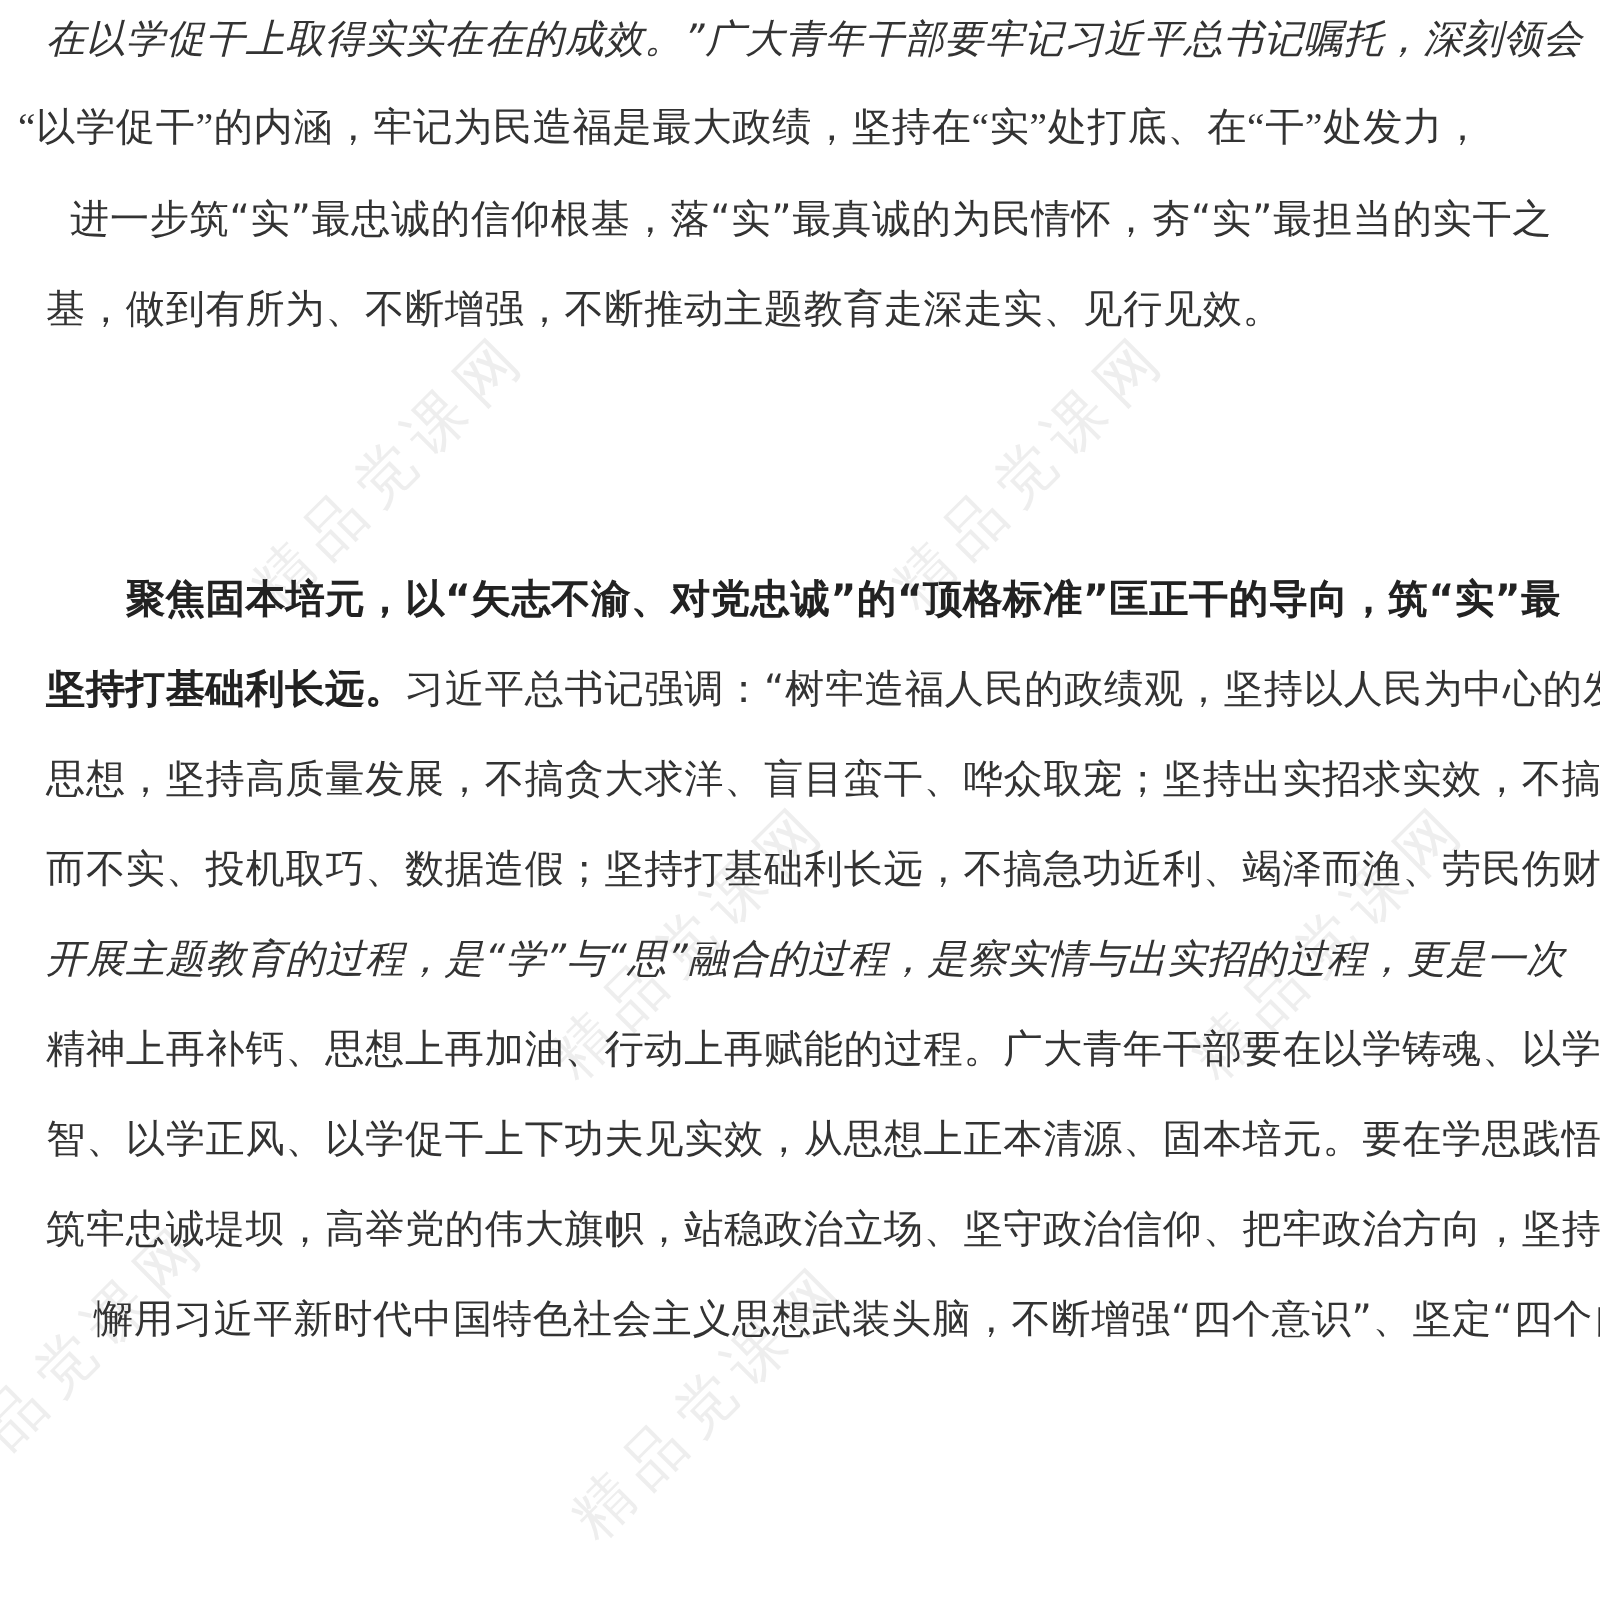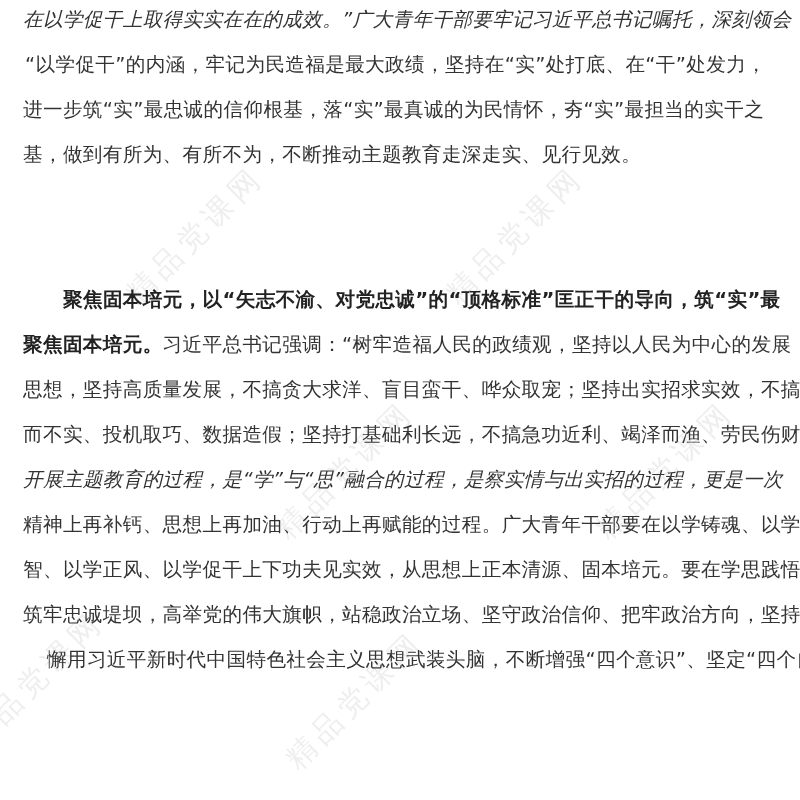--- a/index.html
+++ b/index.html
@@ -59,29 +59,29 @@
 
   <div class="watermark" style="left:105px; top:215px;">精品党课网</div>
   <div class="watermark" style="left:425px; top:215px;">精品党课网</div>
   <div class="watermark" style="left:255px; top:450px;">精品党课网</div>
   <div class="watermark" style="left:575px; top:450px;">精品党课网</div>
   <div class="watermark" style="left:-55px; top:660px;">精品党课网</div>
   <div class="watermark" style="left:265px; top:680px;">精品党课网</div>
 
   <div>
     <div class="line" style="top:5px;font-style:italic;">在以学促干上取得实实在在的成效。”广大青年干部要牢记习近平总书记嘱托，深刻领会</div>
-    <div class="line" style="top:50px; left:25px;">“以学促干”的内涵，牢记为民造福是最大政绩，坚持在“实”处打底、在“干”处发力，</div>
-    <div class="line" style="top:95px;">进一步筑“实”最忠诚的信仰根基，落“实”最真诚的为民情怀，夯“实”最担当的实干之</div>
-    <div class="line" style="top:140px;">基，做到有所为、有所不为，不断推动主题教育走深走实、见行见效。</div>
+    <div class="line" style="top:50px; left:9px;font-family:Liberation Serif, serif;">“以学促干”的内涵，牢记为民造福是最大政绩，坚持在“实”处打底、在“干”处发力，</div>
+    <div class="line" style="top:95px;margin-left:12px;">进一步筑“实”最忠诚的信仰根基，落“实”最真诚的为民情怀，夯“实”最担当的实干之</div>
+    <div class="line" style="top:140px;">基，做到有所为、不断增强，不断推动主题教育走深走实、见行见效。</div>
   </div>
 
   <div>
     <div class="line bold indent" style="top:285px;">聚焦固本培元，以“矢志不渝、对党忠诚”的“顶格标准”匡正干的导向，筑“实”最</div>
     <div class="line" style="top:330px;">
-      <span class="bold">聚焦固本培元。</span><span>习近平总书记强调：“树牢造福人民的政绩观，坚持以人民为中心的发展</span>
+      <span class="bold">坚持打基础利长远。</span><span>习近平总书记强调：“树牢造福人民的政绩观，坚持以人民为中心的发展</span>
     </div>
     <div class="line" style="top:375px;">思想，坚持高质量发展，不搞贪大求洋、盲目蛮干、哗众取宠；坚持出实招求实效，不搞华</div>
     <div class="line" style="top:420px;">而不实、投机取巧、数据造假；坚持打基础利长远，不搞急功近利、竭泽而渔、劳民伤财。”</div>
     <div class="line" style="top:465px;font-style:italic;">开展主题教育的过程，是“学”与“思”融合的过程，是察实情与出实招的过程，更是一次</div>
     <div class="line" style="top:510px;">精神上再补钙、思想上再加油、行动上再赋能的过程。广大青年干部要在以学铸魂、以学增</div>
     <div class="line" style="top:555px;">智、以学正风、以学促干上下功夫见实效，从思想上正本清源、固本培元。要在学思践悟中</div>
     <div class="line" style="top:600px;">筑牢忠诚堤坝，高举党的伟大旗帜，站稳政治立场、坚守政治信仰、把牢政治方向，坚持不</div>
     <div class="line" style="top:645px;margin-left:24px;">懈用习近平新时代中国特色社会主义思想武装头脑，不断增强“四个意识”、坚定“四个自</div>
   </div>
 

